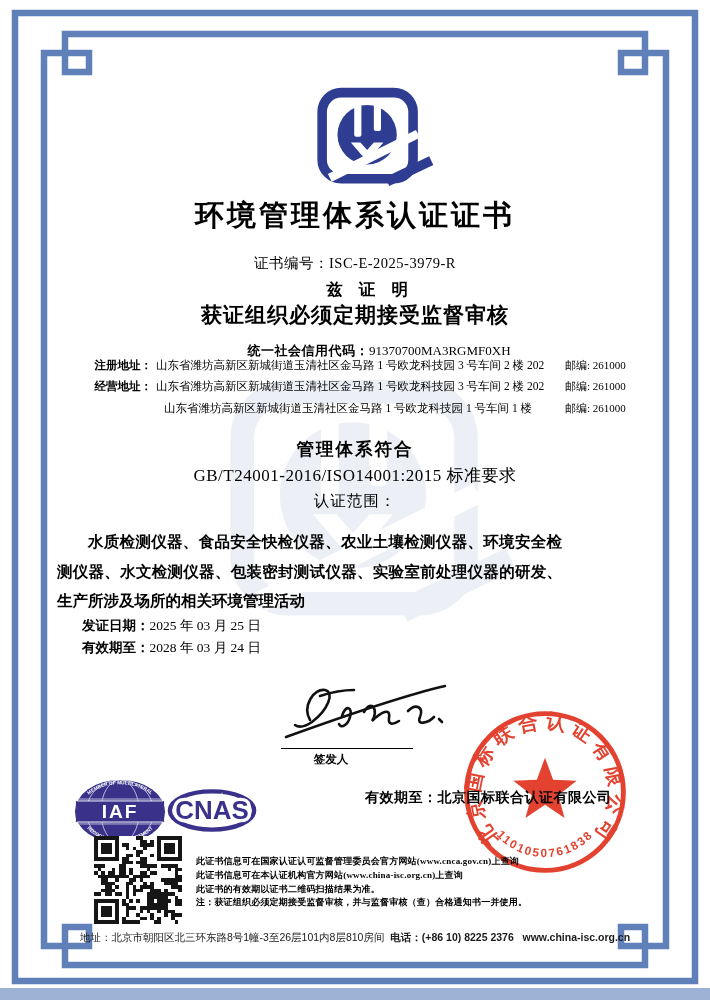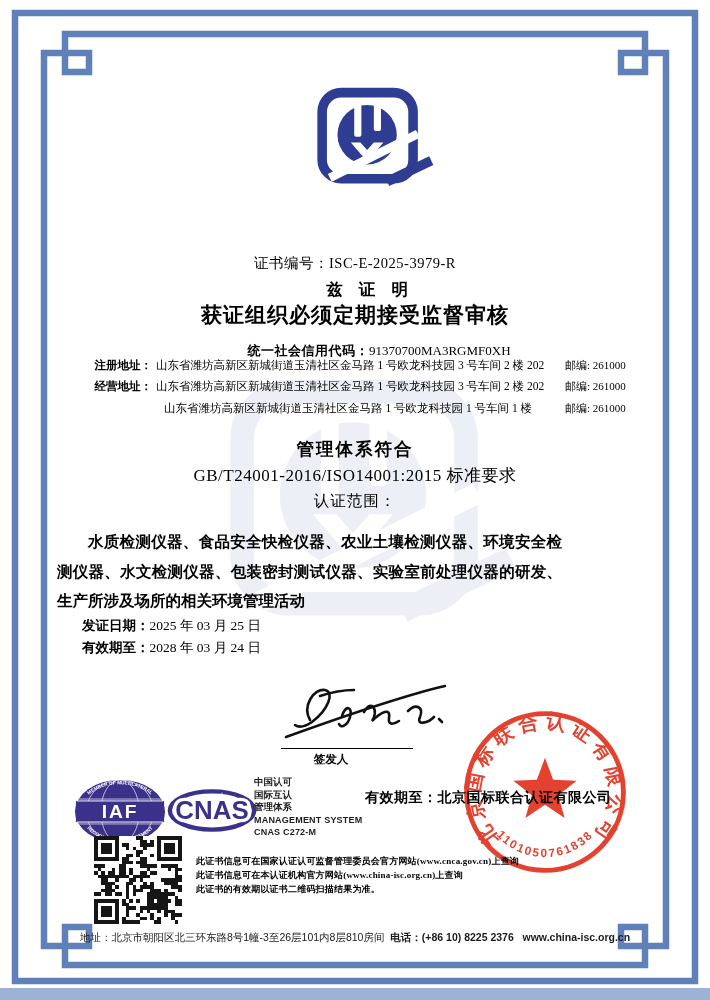--- a/index.html
+++ b/index.html
@@ -64,20 +64,21 @@
       <rect x="20" y="10" width="95" height="90" rx="20" fill="none" stroke-width="10"></rect>
       <circle cx="67" cy="54" r="31" stroke="none"></circle>
       <rect x="53.5" y="22" width="7.5" height="34" rx="2" fill="#fff" stroke="none"></rect>
       <rect x="74" y="22" width="7.5" height="28" rx="2" fill="#fff" stroke="none"></rect>
       <path d="M50,62 L67,82 L84,62 L74,62 L67,70 L60,62 Z" fill="#fff" stroke="none"></path>
       <line x1="28" y1="99" x2="120" y2="53" stroke="#fff" stroke-width="9"></line>
       <line x1="88" y1="103" x2="134" y2="81" stroke-width="10"></line>
     </g>
   </svg>
 
+  <div class="abs ctr title" style="top:196px">环境管理体系认证证书</div>
 
   <div class="abs ctr certno" style="top:254px">
     <span>证书编号：</span><span>ISC-E-2025-3979-R</span>
   </div>
 
   <div class="abs ctr hereby" style="top:279px">兹 证 明</div>
   <div class="abs ctr company" style="top:301px">获证组织必须定期接受监督审核</div>
 
   <div class="abs ctr code" style="top:342px">
     <b>统一社会信用代码：</b><span>91370700MA3RGMF0XH</span>
@@ -146,27 +147,20 @@
       <textPath href="#iafBot" startOffset="50%" text-anchor="middle">RECOGNITION ARRANGEMENT</textPath>
     </text>
     <text x="0" y="7" text-anchor="middle" font-family="Liberation Sans, sans-serif" font-size="20" font-weight="bold" fill="#fff" letter-spacing="2">IAF</text>
   </svg>
 
   <svg class="abs" style="left:166px;top:783px" width="92" height="55" viewBox="-48 -26 96 52">
     <ellipse rx="44" ry="20" fill="none" stroke="#39318a" stroke-width="4.5"></ellipse>
     <text x="0" y="9" text-anchor="middle" font-family="Liberation Sans, sans-serif" font-size="27" font-weight="bold" fill="#39318a" stroke="#fff" stroke-width="7" paint-order="stroke">CNAS</text>
   </svg>
 
-  <div class="abs accr-txt">
-    <div>中国认可</div>
-    <div>国际互认</div>
-    <div>管理体系</div>
-    <div class="accr-en">MANAGEMENT SYSTEM</div>
-    <div class="accr-en">CNAS C272-M</div>
-  </div>
 
   <div class="abs orgline">
     <span>有效期至：</span><span>北京国标联合认证有限公司</span>
   </div>
 
   <svg class="abs stamp" style="left:447px;top:694px" width="196" height="196" viewBox="-100 -100 200 200">
     <circle r="80" fill="none" stroke="#e0331f" stroke-width="5"></circle>
     <path d="M0,-34 L8.3,-11.5 L32.3,-10.5 L13.5,4.4 L20,27.5 L0,14.1 L-20,27.5 L-13.5,4.4 L-32.3,-10.5 L-8.3,-11.5 Z" fill="#e0331f" transform="translate(0,-1)"></path>
     <defs>
       <path id="sealTop" d="M -44,50 A 66,66 0 1 1 44,50"></path>
@@ -395,20 +389,21 @@
           <rect x="2" y="20" width="3" height="3"></rect>
        <path d="M16,16 h5 v5 h-5 Z M17,17 v3 h3 v-3 Z" fill-rule="evenodd"></path>
        <rect x="18" y="18" width="1" height="1"></rect>
         </g>
      </svg></div>
 
   <div class="abs notes">
     <div>此证书信息可在国家认证认可监督管理委员会官方网站(www.cnca.gov.cn)上查询</div>
     <div>此证书信息可在本认证机构官方网站(www.china-isc.org.cn)上查询</div>
     <div>此证书的有效期以证书二维码扫描结果为准。</div>
+    <div>注：获证组织必须定期接受监督审核，并与监督审核（查）合格通知书一并使用。</div>
   </div>
 
   <div class="abs footer">
     <span>地址：北京市朝阳区北三环东路8号1幢-3至26层101内8层810房间</span>&nbsp;
     <span class="bld">电话：(+86 10) 8225 2376</span>&nbsp;&nbsp;
     <span class="bld">www.china-isc.org.cn</span>
   </div>
 
 </div>
 

